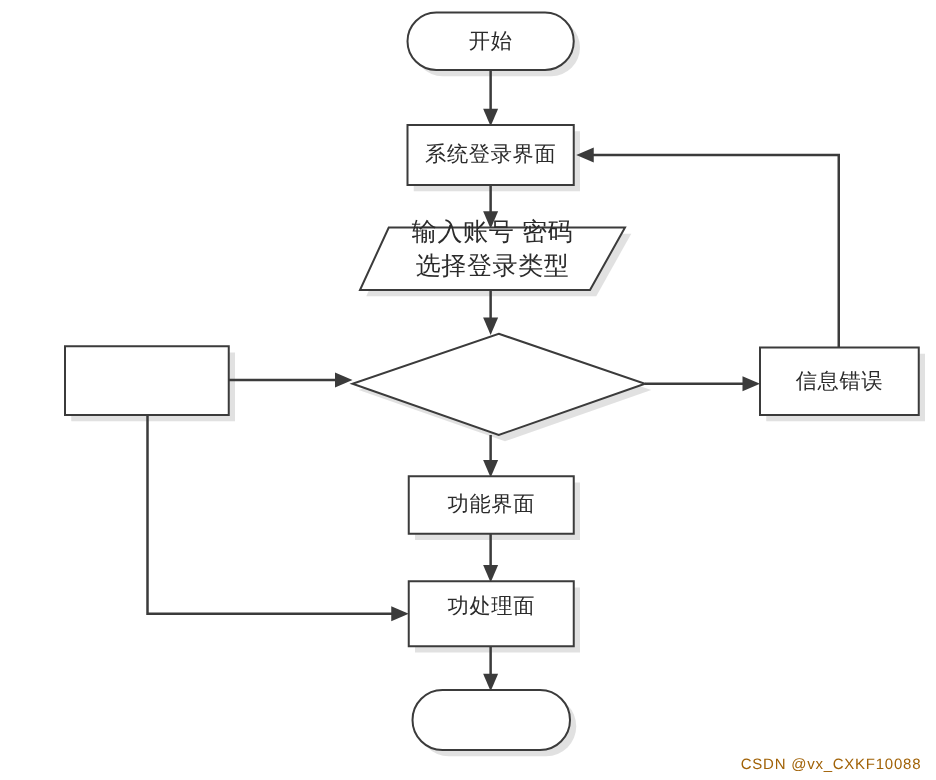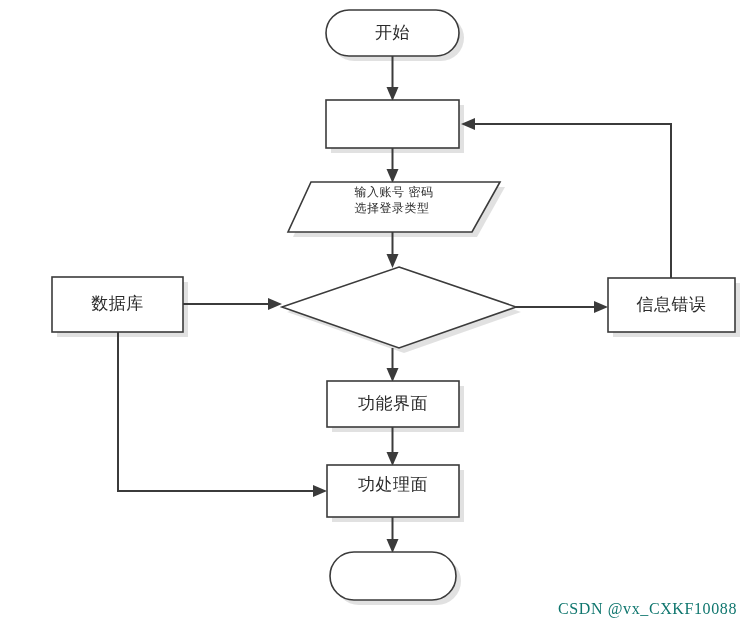--- a/index.html
+++ b/index.html
@@ -44,36 +44,37 @@
   }
   .arrow-head {
     fill: #3b3b3b;
     stroke: none;
   }
   .node-label {
     position: absolute;
     display: flex;
     align-items: center;
     justify-content: center;
+    text-align: center;
     color: #2b2b2b;
     font-size: 17px;
     line-height: 1.35;
     letter-spacing: 0.5px;
     white-space: pre-line;
     pointer-events: none;
     user-select: none;
   }
   .watermark {
     position: absolute;
     right: 12px;
     bottom: 6px;
-    color: #0f766e;
-    font-size: 16px;
+    color: #a16207;
+    font-size: 12px;
     letter-spacing: 0.6px;
-    font-family: Liberation Serif, serif;
+    font-family: Liberation Sans, sans-serif;
   }
 </style>
 </head>
 <body>
 
 <div id="canvas">
 
   <svg id="flow-svg" viewBox="0 0 749 624">
 
     <rect class="node-shadow" x="331" y="105" width="133" height="48" rx="0"></rect>
@@ -142,26 +143,26 @@
     <polygon class="node-shape" points="399,267 516,307 399,348 282,307"></polygon>
     <rect class="node-shape" x="52" y="277" width="131" height="55"></rect>
     <rect class="node-shape" x="608" y="278" width="127" height="54"></rect>
     <rect class="node-shape" x="327" y="381" width="132" height="46"></rect>
     <rect class="node-shape" x="327" y="465" width="132" height="52"></rect>
     <rect class="node-shape" x="330" y="552" width="126" height="48" rx="24" ry="24"></rect>
   </svg>
 
   <div class="node-label" style="left:326px; top:10px; width:133px; height:46px;">开始</div>
 
+  <div class="node-label" style="left:326px; top:100px; width:133px; height:48px;">系统登录界面</div>
 
-  <div class="node-label" style="left:288px; top:182px; width:212px; height:36px; font-size:12px;">输入账号 密码
+  <div class="node-label" style="left:288px; top:182px; width:212px; height:36px; font-size:20px;">输入账号 密码
 选择登录类型</div>
 
 
-  <div class="node-label" style="left:52px; top:277px; width:131px; height:55px;">数据库</div>
 
   <div class="node-label" style="left:608px; top:278px; width:127px; height:54px;">信息错误</div>
 
   <div class="node-label" style="left:327px; top:381px; width:132px; height:46px;">功能界面</div>
 
   <div class="node-label" style="left:327px; top:465px; width:132px; height:40px;">功处理面</div>
 
 
   <div class="watermark">CSDN @vx_CXKF10088</div>
 </div>

